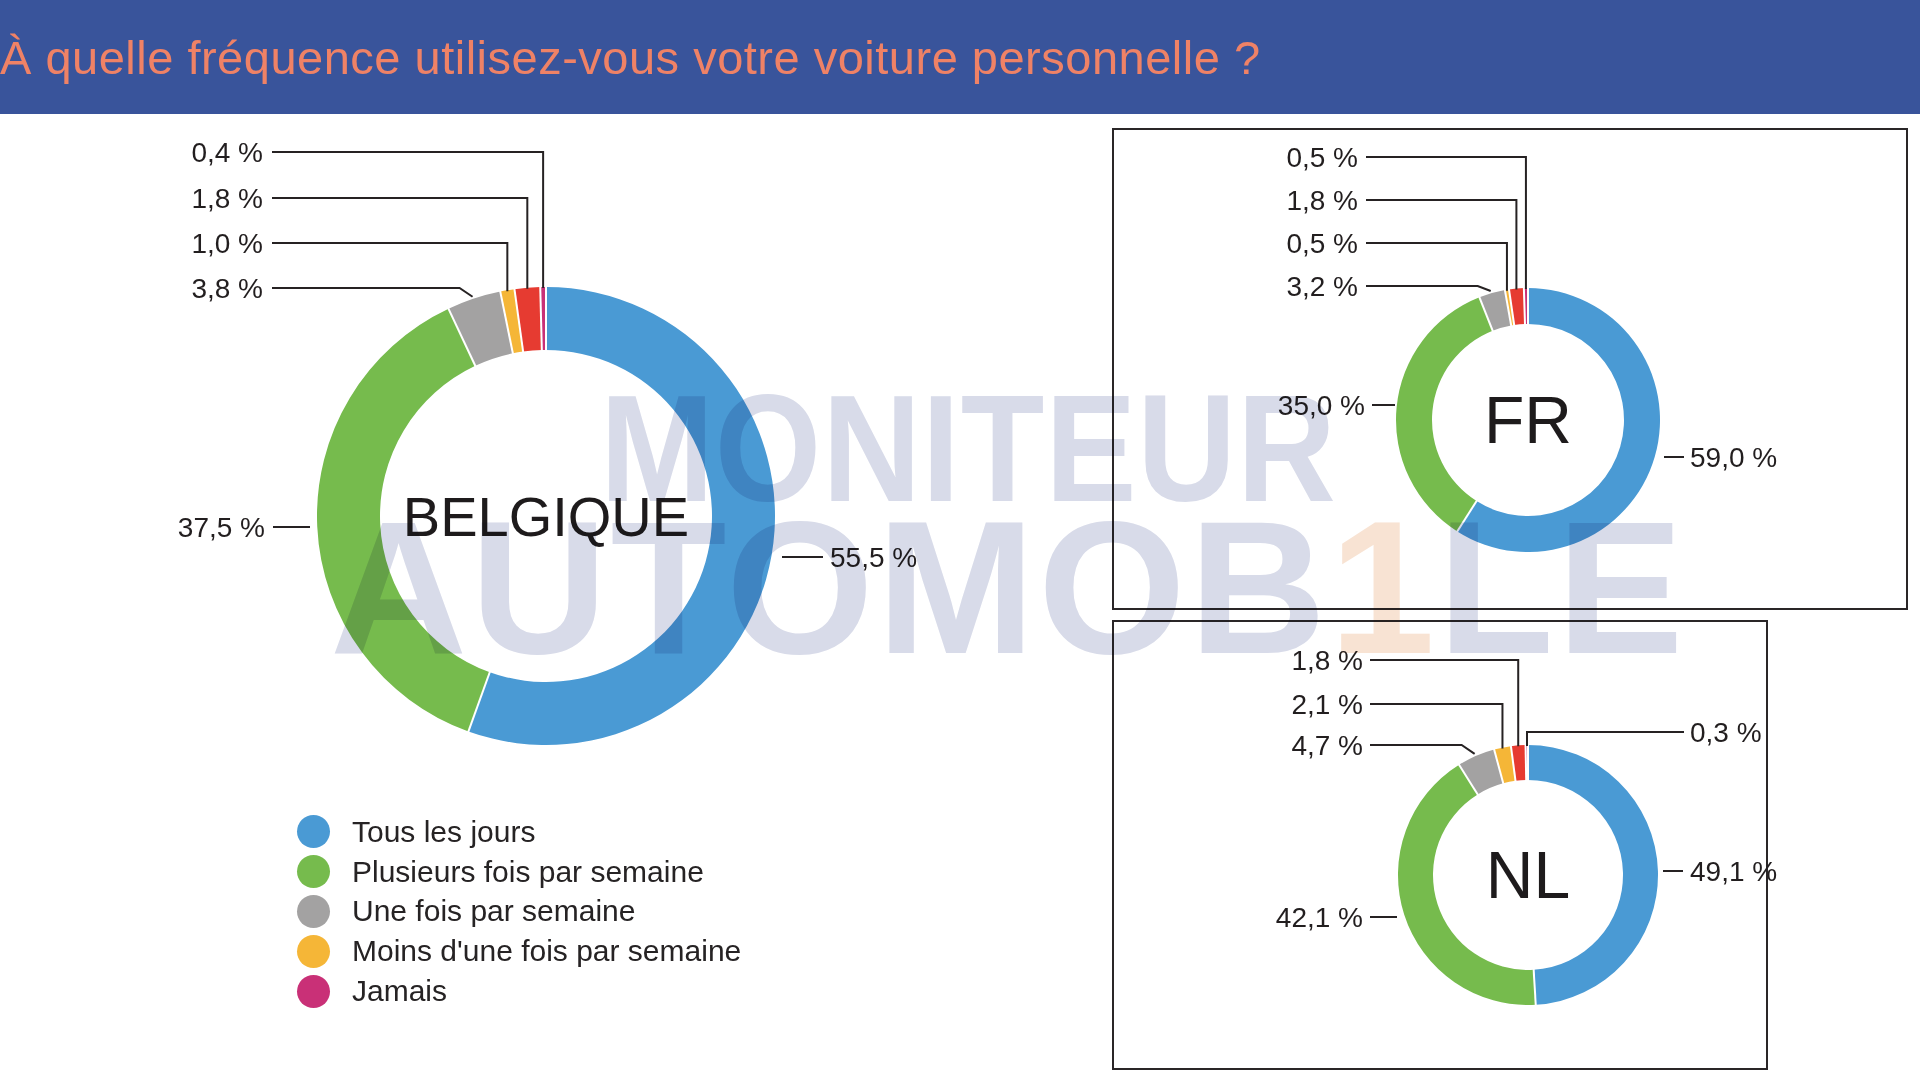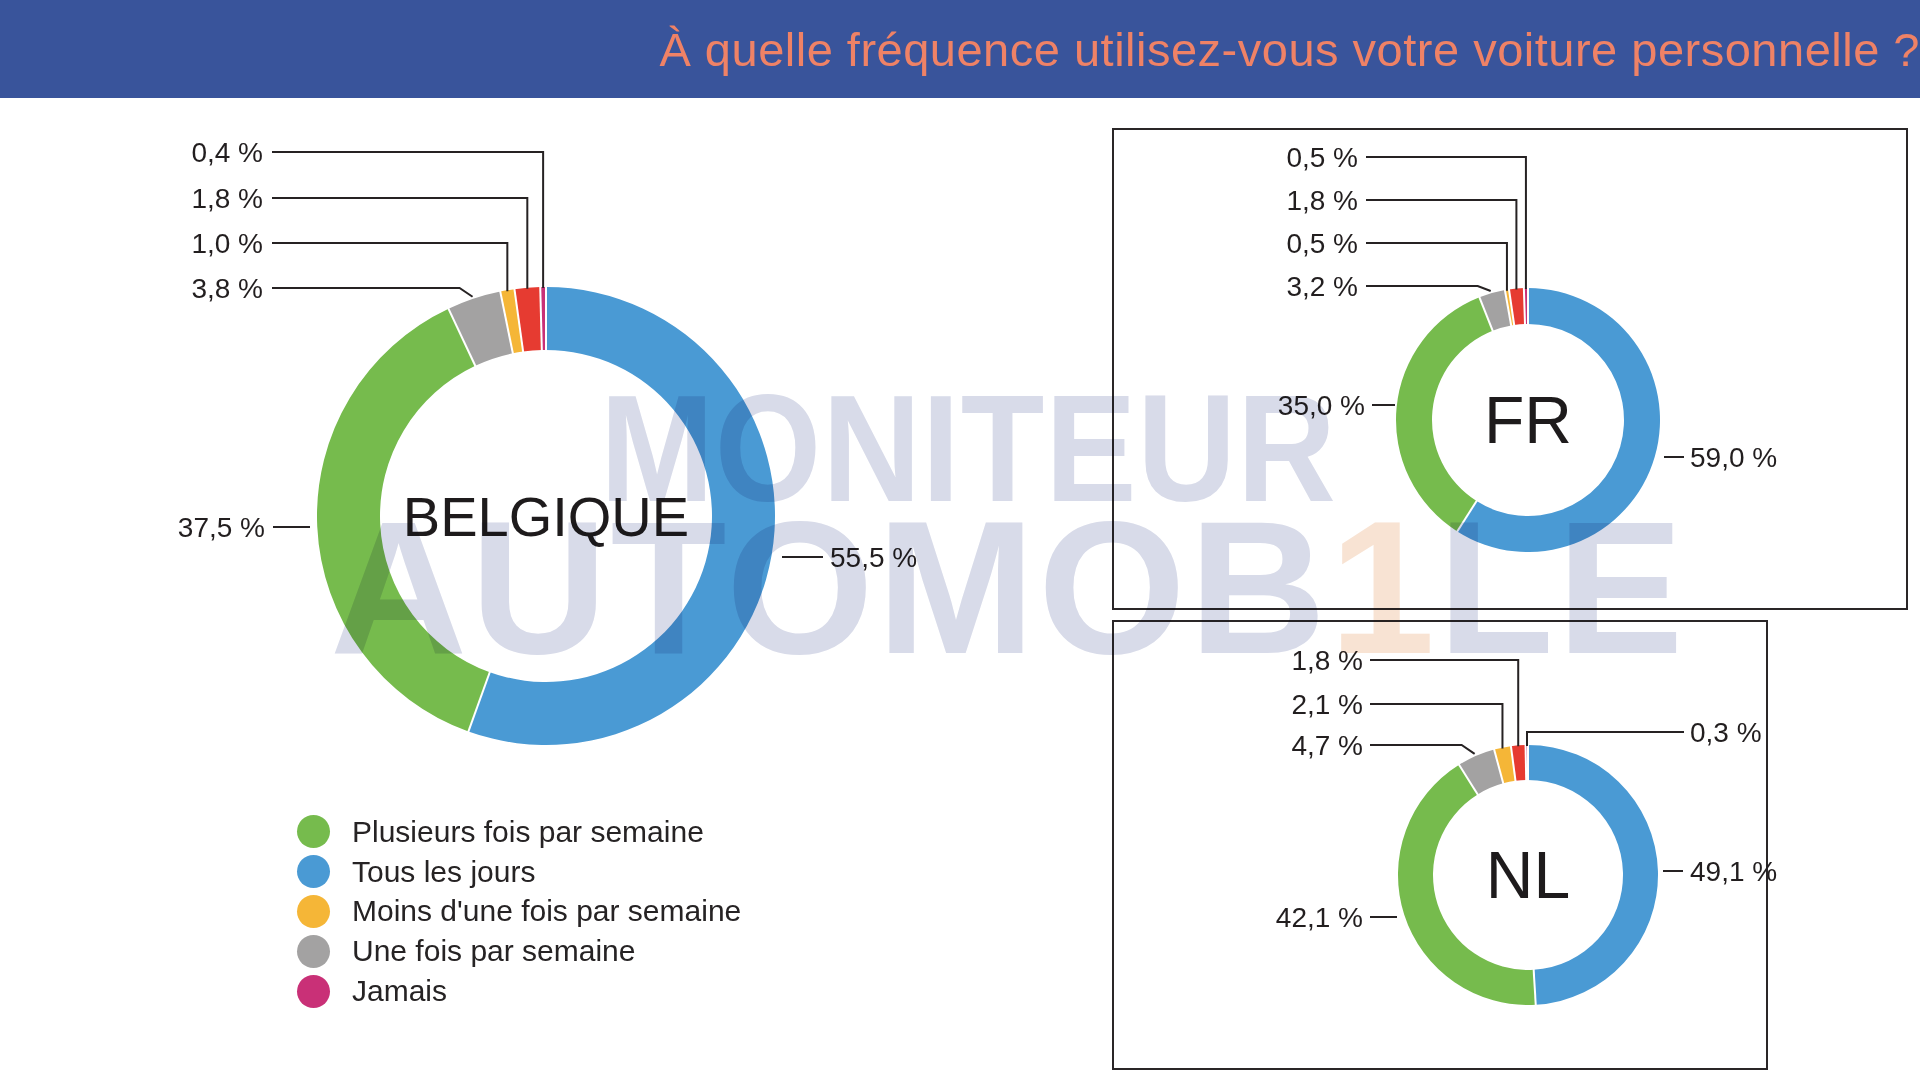--- a/index.html
+++ b/index.html
@@ -1,19 +1,19 @@
 <!DOCTYPE html>
 <html><head>
 <meta charset="utf-8">
 <style>
   html,body{margin:0;padding:0;background:#ffffff;}
   .canvas{position:relative;width:1920px;height:1080px;background:#ffffff;overflow:hidden;
           font-family:"Liberation Sans",sans-serif;}
-  .titlebar{position:absolute;left:0;top:0;width:1920px;height:98px;background:#39549B;
-            display:flex;align-items:center;justify-content:flex-end;}
+  .titlebar{position:absolute;left:0;top:0;width:1920px;height:114px;background:#39549B;
+            display:flex;align-items:center;justify-content:flex-start;}
   .titlebar h1{margin:0;font-size:47px;font-weight:400;color:#EF8266;letter-spacing:0.5px;}
   .panel{position:absolute;border:2px solid #2A2627;background:transparent;box-sizing:border-box;}
   .panel-fr{left:1112px;top:128px;width:796px;height:482px;}
   .panel-nl{left:1112px;top:620px;width:656px;height:450px;}
   #charts{position:absolute;left:0;top:0;width:1920px;height:1080px;}
   .legend{position:absolute;left:297px;top:812px;}
   .legend-row{display:flex;align-items:center;height:39.8px;}
   .legend-dot{width:33px;height:33px;border-radius:50%;flex:0 0 33px;}
   .legend-label{margin-left:22px;font-size:30px;color:#262324;white-space:nowrap;}
   .watermark{position:absolute;left:0;top:0;width:1528px;height:1080px;pointer-events:none;
@@ -110,34 +110,34 @@
       <text x="1690" y="871" text-anchor="start" dominant-baseline="central" font-size="28" fill="#221E1F">49,1 %</text>
       <line x1="1663" y1="871" x2="1683" y2="871" stroke="#262223" stroke-width="2"></line>
       <text x="1363" y="917" text-anchor="end" dominant-baseline="central" font-size="28" fill="#221E1F">42,1 %</text>
       <line x1="1370" y1="917" x2="1397" y2="917" stroke="#262223" stroke-width="2"></line>
       <text x="1690" y="732" text-anchor="start" dominant-baseline="central" font-size="28" fill="#221E1F">0,3 %</text>
       <polyline points="1684,732 1527,732 1527,746.0038462107436" fill="none" stroke="#262223" stroke-width="2"></polyline>
     </svg>
 
   <div class="legend" id="legend">
       <div class="legend-row">
+        <span class="legend-dot" style="background: rgb(74, 154, 212);"></span>
+        <span class="legend-label">Tous les jours</span>
+      </div>
+      <div class="legend-row">
         <span class="legend-dot" style="background: rgb(118, 187, 77);"></span>
         <span class="legend-label">Plusieurs fois par semaine</span>
       </div>
       <div class="legend-row">
-        <span class="legend-dot" style="background: rgb(74, 154, 212);"></span>
-        <span class="legend-label">Tous les jours</span>
+        <span class="legend-dot" style="background: rgb(163, 162, 162);"></span>
+        <span class="legend-label">Une fois par semaine</span>
       </div>
       <div class="legend-row">
         <span class="legend-dot" style="background: rgb(245, 182, 55);"></span>
         <span class="legend-label">Moins d'une fois par semaine</span>
-      </div>
-      <div class="legend-row">
-        <span class="legend-dot" style="background: rgb(163, 162, 162);"></span>
-        <span class="legend-label">Une fois par semaine</span>
       </div>
       <div class="legend-row">
         <span class="legend-dot" style="background: rgb(201, 48, 119);"></span>
         <span class="legend-label">Jamais</span>
       </div>
     </div>
 
   <div class="watermark">
     <div class="wm1">MONITEUR</div>
     <div class="wm2"><span>AUTOMOB</span><span class="wm-accent">1</span><span>LE</span></div>

